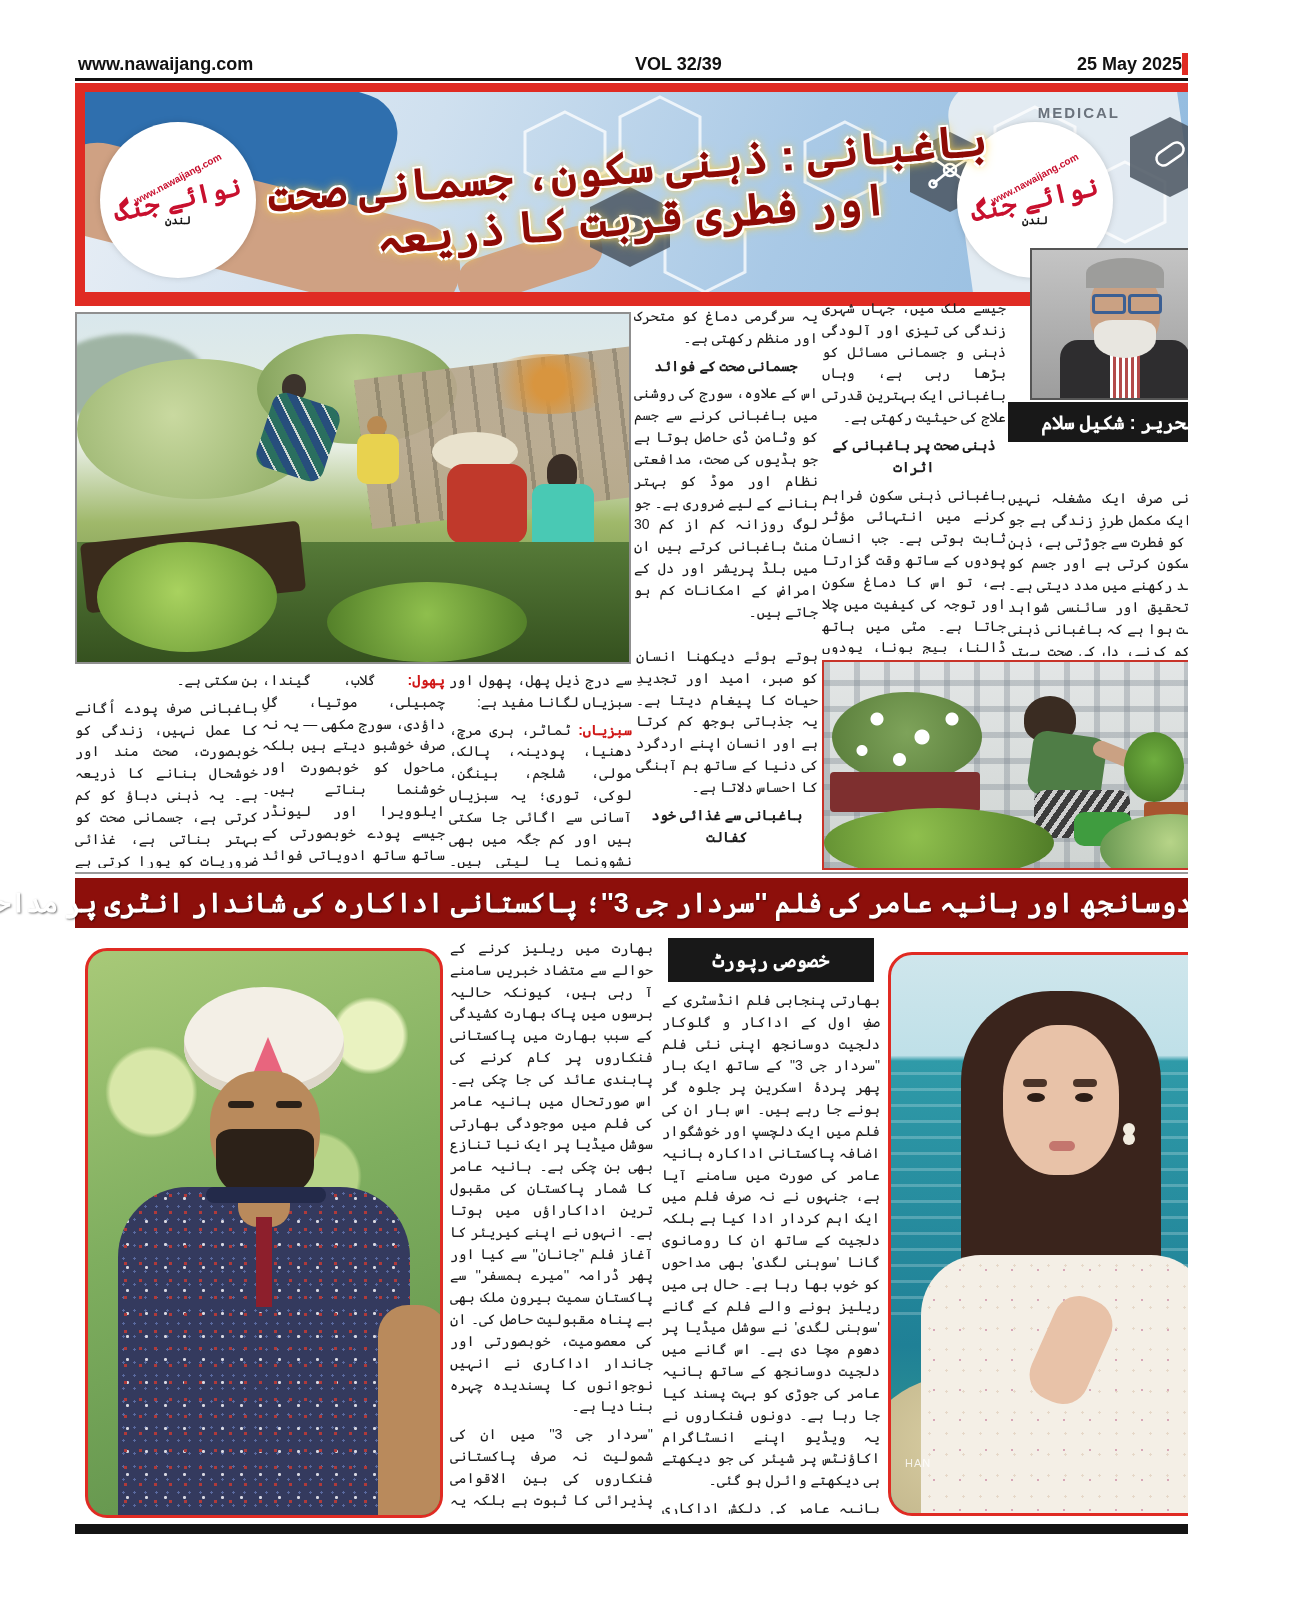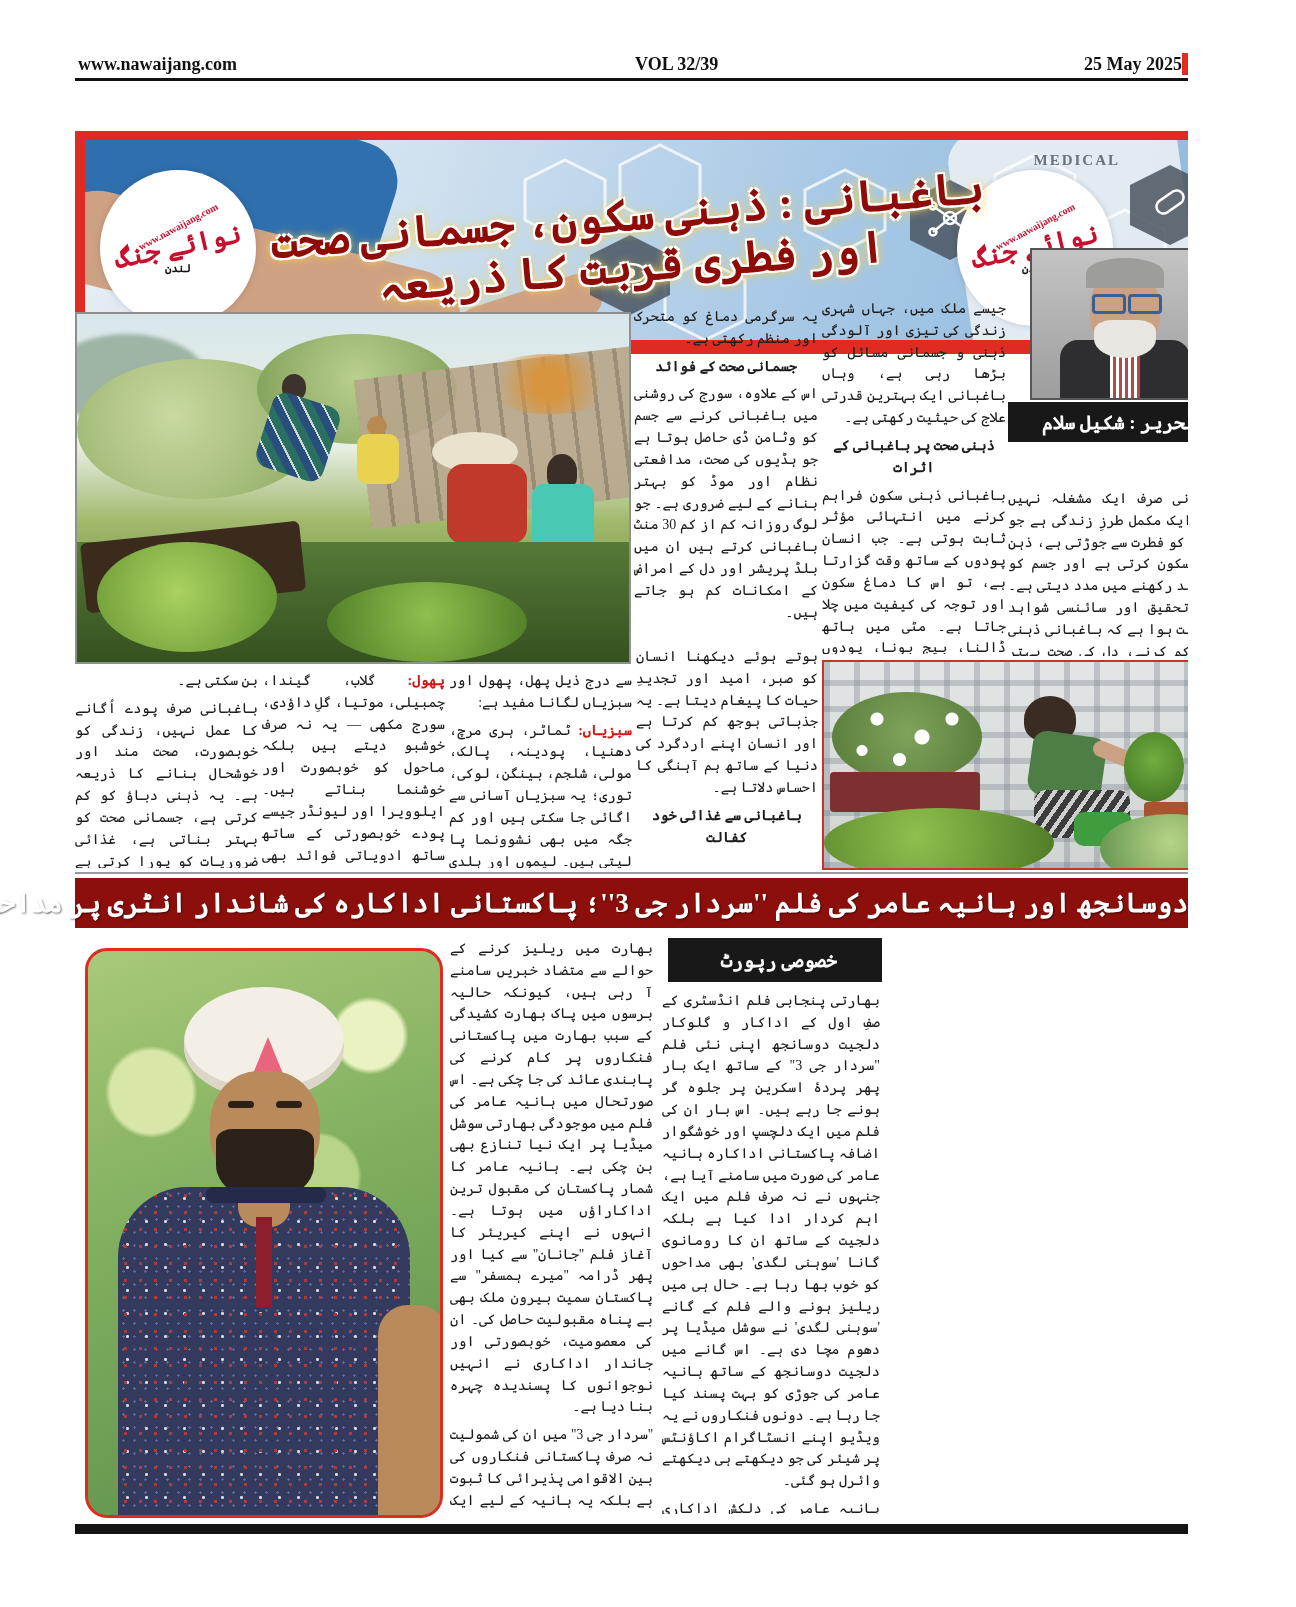--- a/index.html
+++ b/index.html
@@ -1,17 +1,17 @@
 <!DOCTYPE html>
 <html lang="ur"><head>
 <meta charset="utf-8">
 <style>
   html,body{margin:0;padding:0;background:#ffffff;}
   .page{position:relative;width:1188px;height:1607px;background:#ffffff;overflow:hidden;
-        font-family:Liberation Serif, serif;}
+        font-family:Liberation Sans, sans-serif;}
   .abs{position:absolute;}
   
   .hdr-text{font-weight:bold;font-size:18px;color:#111;}
   .hdr-rule{background:#111;height:3px;}
   .page-badge{background:#1c1c1c;color:#fff;font-weight:bold;font-size:15px;
               padding:1px 6px;display:inline-block;}
   .page-badge-red{background:#e02b23;width:10px;height:22px;}
   
   .masthead{background:#e02b23;}
   .mast-photo{background:linear-gradient(110deg,#e8eef5 0%,#cfe0ef 30%,#a9c9e6 62%,#8fb9de 100%);overflow:hidden;}
@@ -51,21 +51,21 @@
       radial-gradient(circle at 65% 40%,#b7d488 0 10%,transparent 11%),
       linear-gradient(160deg,#a8c978 0%,#7fae5f 45%,#5d8f49 100%);}
   .hania-photo{background:linear-gradient(#cfe6ec 0%,#bfe0e8 18%,#2f9aa8 19%,#1f8096 70%,#37a08f 100%);}
   .sea-streaks{background:repeating-linear-gradient(0deg,rgba(255,255,255,.22) 0 3px,transparent 3px 16px);}
   .watermark{color:rgba(255,255,255,.8);font-size:11px;letter-spacing:1px;}
   
   .headline-band{background:#8d0f0b;display:flex;align-items:center;justify-content:center;}
   .headline-band span{direction:rtl;color:#ffffff;font-weight:bold;font-size:27px;white-space:nowrap;
      text-shadow:1px 1px 2px rgba(0,0,0,.5);}
   .kicker{background:#181818;color:#fff;display:flex;align-items:center;justify-content:center;
-          font-size:19px;font-weight:bold;direction:rtl;padding-left:8px;}
+          font-size:19px;font-weight:bold;direction:rtl;}
   .byline-box{background:#181818;color:#fff;display:flex;align-items:center;justify-content:center;
               font-size:19px;font-weight:bold;direction:rtl;}
   .email-box{background:#fff;border:3px solid #111;display:flex;align-items:center;justify-content:center;
              font-size:19px;font-weight:bold;color:#111;}
   .rule-grey{background:#9a9a9a;height:2px;}
   .bottom-bar{background:#141414;}
 </style>
 </head>
 <body>
 
@@ -73,21 +73,21 @@
 
   <div class="abs" style="left:75px;top:52px;width:1155px;height:26px;">
     <span class="hdr-text abs" style="left:3px;top:2px;">www.nawaijang.com</span>
     <span class="hdr-text abs" style="left:560px;top:2px;">VOL 32/39</span>
     <span class="hdr-text abs" style="right:48px;top:2px;">25 May 2025</span>
     <span class="page-badge-red abs" style="right:38px;top:1px;"></span>
     <span class="page-badge abs" style="right:4px;top:1px;">22</span>
   </div>
   <div class="hdr-rule abs" style="left:75px;top:78px;width:1155px;"></div>
 
-  <div class="masthead abs" style="left:75px;top:83px;width:1155px;height:223px;margin-top:48px;">
+  <div class="masthead abs" style="left:75px;top:83px;width:1155px;height:223px;">
     <div class="mast-photo abs photo" style="left:10px;top:9px;right:10px;bottom:14px;">
 
       <div class="sleeve abs" style="left:-30px;top:-40px;width:330px;height:200px;transform:rotate(18deg);"></div>
       <div class="skin-arm abs" style="left:-40px;top:90px;width:420px;height:95px;transform:rotate(14deg);"></div>
       <div class="skin-arm abs" style="left:370px;top:150px;width:150px;height:46px;transform:rotate(-18deg);"></div>
       <div class="coat abs" style="right:30px;top:-20px;width:230px;height:240px;transform:rotate(-8deg);opacity:.85;"></div>
       <svg class="hex-svg abs" style="left:0;top:0;" width="1135" height="200" viewBox="0 0 1135 200">
         <g fill="none" stroke="#ffffff" stroke-opacity="0.75" stroke-width="3">
           <polygon points="480,20 520,40 520,80 480,100 440,80 440,40"></polygon>
           <polygon points="575,5 615,25 615,65 575,85 535,65 535,25"></polygon>
@@ -251,16 +251,34 @@
 
   </div>
 
   <div class="kicker abs" style="left:668px;top:938px;width:206px;height:44px;">خصوصی رپورٹ</div>
   <div class="ucol abs" style="left:662px;top:990px;width:218px;height:524px;">
     <p>بھارتی پنجابی فلم انڈسٹری کے صفِ اول کے اداکار و گلوکار دلجیت دوسانجھ اپنی نئی فلم "سردار جی 3" کے ساتھ ایک بار پھر پردۂ اسکرین پر جلوہ گر ہونے جا رہے ہیں۔ اس بار ان کی فلم میں ایک دلچسپ اور خوشگوار اضافہ پاکستانی اداکارہ ہانیہ عامر کی صورت میں سامنے آیا ہے، جنہوں نے نہ صرف فلم میں ایک اہم کردار ادا کیا ہے بلکہ دلجیت کے ساتھ ان کا رومانوی گانا 'سوہنی لگدی' بھی مداحوں کو خوب بھا رہا ہے۔ حال ہی میں ریلیز ہونے والے فلم کے گانے 'سوہنی لگدی' نے سوشل میڈیا پر دھوم مچا دی ہے۔ اس گانے میں دلجیت دوسانجھ کے ساتھ ہانیہ عامر کی جوڑی کو بہت پسند کیا جا رہا ہے۔ دونوں فنکاروں نے یہ ویڈیو اپنے انسٹاگرام اکاؤنٹس پر شیئر کی جو دیکھتے ہی دیکھتے وائرل ہو گئی۔</p>
     <p>ہانیہ عامر کی دلکش اداکاری اور رقص کی مہارت نے مداحوں کے دل جیت لیے ہیں، خاص طور پر گانے میں ان کا روایتی پنجابی لباس میں انداز ہر طرف چرچے کا موضوع بنا ہوا ہے۔ فلم "سردار جی 3" کا آفیشل ٹریلر بھی یوٹیوب پر جاری کیا جا چکا ہے، جو بھارتی پروڈکشن کمپنی وائٹ ہل میوزک کے پلیٹ فارم سے ریلیز ہوا۔ اس ٹریلر میں نہ صرف دلجیت دوسانجھ، نیرو باجوہ اور ناصر چنیوٹی کی جھلکیاں شامل ہیں، بلکہ ہانیہ عامر کو بھی خاصا اسکرین ٹائم دیا گیا ہے۔</p>
 
   </div>
 
+  <div class="hania-photo photo red-frame abs" style="left:888px;top:952px;width:338px;height:558px;border-radius:24px;">
+    <div class="sea-streaks abs" style="left:0;top:110px;width:100%;height:250px;"></div>
+    <div class="blob abs" style="left:-30px;bottom:-30px;width:220px;height:170px;background:radial-gradient(circle at 40% 40%,#d8cda2,#b5a87e);"></div>
+    <div class="abs" style="left:70px;top:36px;width:200px;height:330px;background:#3a241c;border-radius:90px 90px 60px 60px;"></div>
+    <div class="abs" style="left:112px;top:70px;width:116px;height:150px;background:#e8c2a8;border-radius:46% 46% 44% 44%;"></div>
+    <div class="abs" style="left:132px;top:124px;width:24px;height:8px;background:#4a3328;border-radius:4px;"></div>
+    <div class="abs" style="left:182px;top:124px;width:24px;height:8px;background:#4a3328;border-radius:4px;"></div>
+    <div class="abs" style="left:136px;top:138px;width:18px;height:9px;background:#2c1d16;border-radius:50%;"></div>
+    <div class="abs" style="left:184px;top:138px;width:18px;height:9px;background:#2c1d16;border-radius:50%;"></div>
+    <div class="abs" style="left:158px;top:186px;width:26px;height:10px;background:#c4766e;border-radius:6px;"></div>
+    <div class="abs" style="left:232px;top:168px;width:12px;height:12px;background:#f2ecdf;border-radius:50%;box-shadow:0 10px 0 #f2ecdf;"></div>
+    <div class="abs" style="left:30px;top:300px;width:290px;height:260px;border-radius:60px 60px 0 0;
+        background-color:#f4efe6;
+        background-image:radial-gradient(circle 2.5px,#d8a8b8 55%,transparent 60%),radial-gradient(circle 2px,#e6d8c8 55%,transparent 60%);
+        background-size:26px 30px,17px 21px;"></div>
+    <div class="abs" style="left:150px;top:340px;width:60px;height:110px;background:#e8c2a8;border-radius:26px;transform:rotate(24deg);"></div>
+    <span class="watermark abs" style="left:14px;bottom:44px;">HAN</span>
+  </div>
 
   <div class="bottom-bar abs" style="left:75px;top:1524px;width:1155px;height:10px;"></div>
 
 </div>
 
 </body></html>

